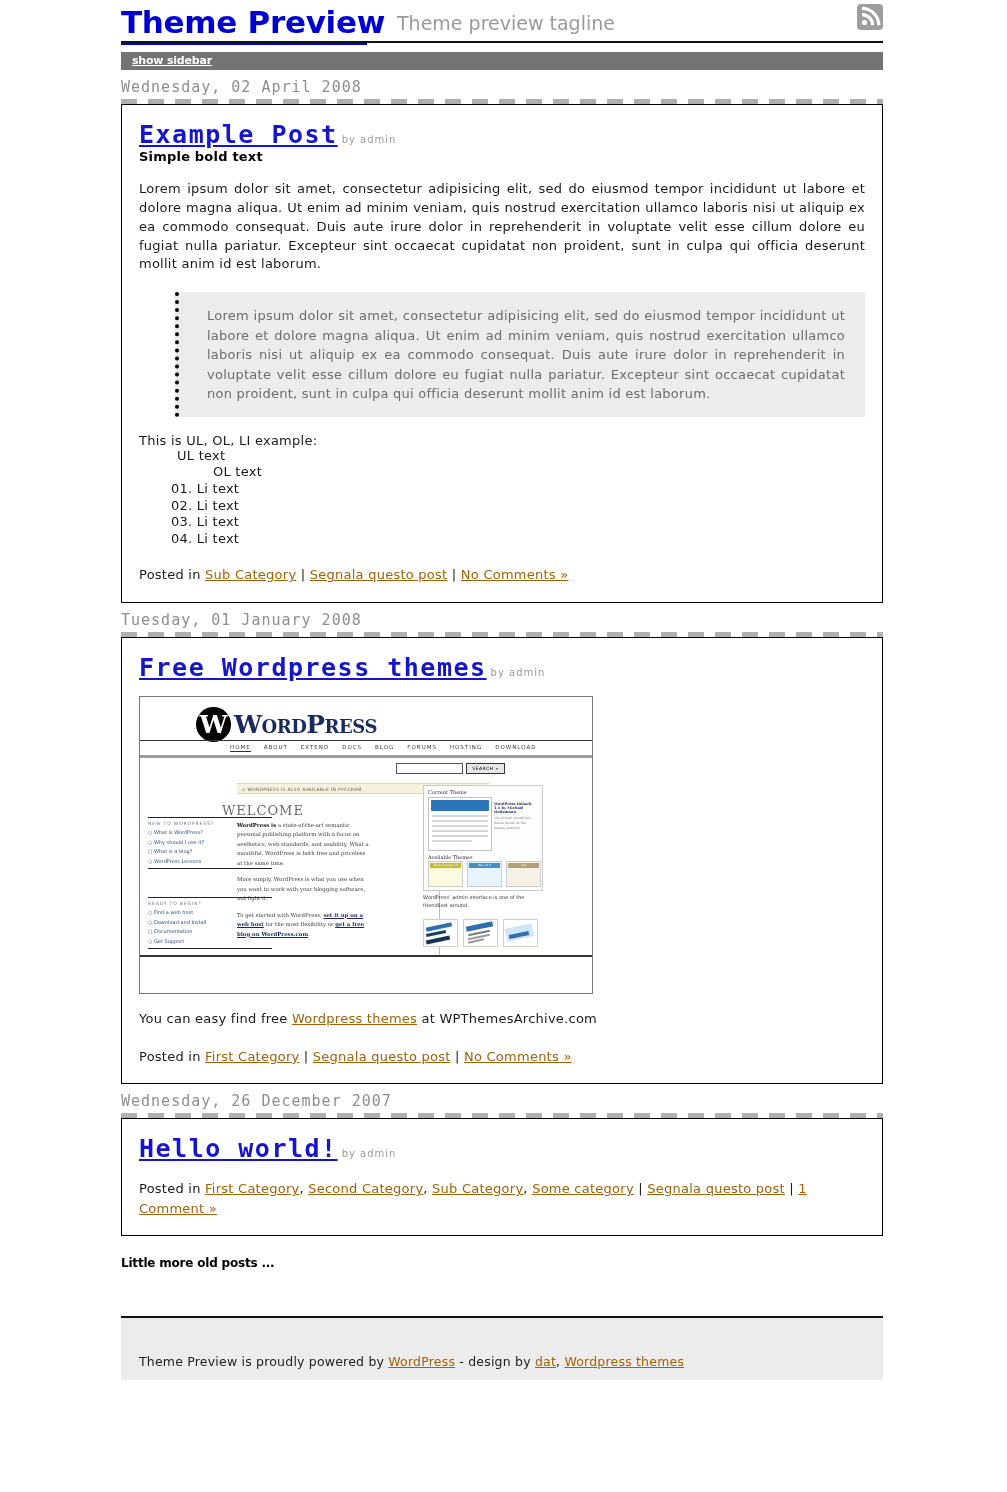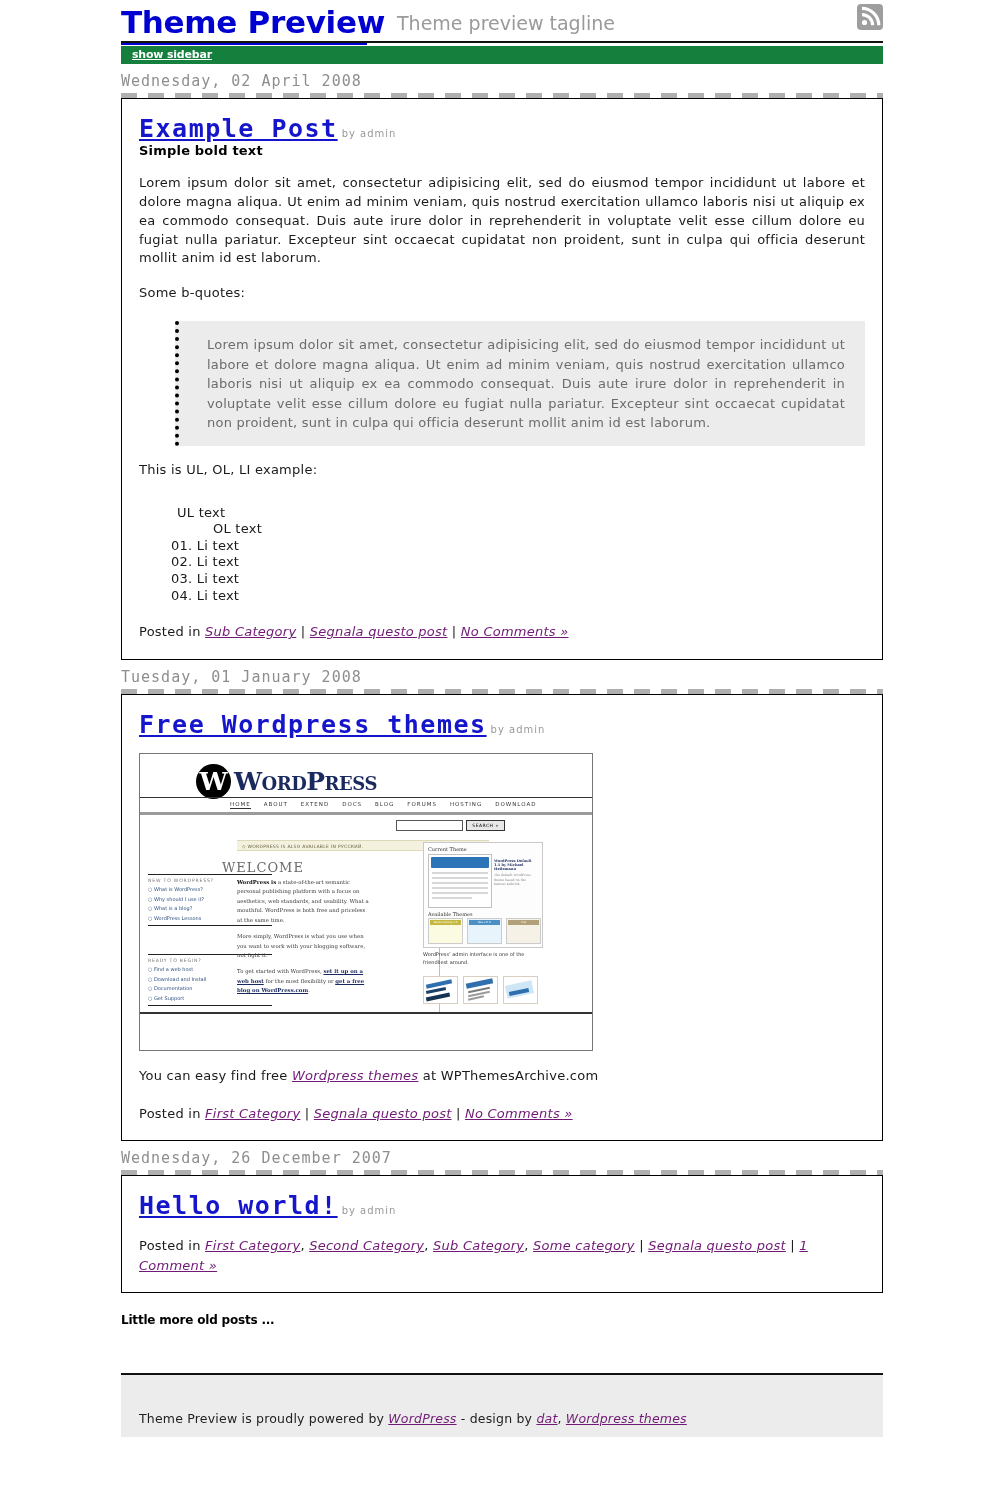--- a/index.html
+++ b/index.html
@@ -26,21 +26,21 @@
   }
   .header-rule{position:absolute;left:0;top:41px;width:762px;height:2px;background:#111;}
   .rss{
     position:absolute;left:736px;top:4px;width:26px;height:26px;
     background:#9e9e9e;border-radius:4px;
   }
   .rss svg{display:block;}
 
   
   .sidebar-bar{
-    position:relative;height:18px;background:#15803d;
+    position:relative;margin-top:6px;height:18px;background:#737373;
   }
   .sidebar-bar a{
     position:absolute;left:11px;top:2px;
     color:#ffffff;font-size:11px;font-weight:bold;
     text-decoration:underline;letter-spacing:-0.2px;
   }
 
   
   .datehead{
     margin-top:8px;
@@ -77,21 +77,21 @@
     margin:18px 0 0 36px;padding:14px 20px 13px 28px;
     background:#ececec;color:#6c6c6c;
     border-left:4px dotted #000000;
     font-size:13px;line-height:1.5;text-align:justify;letter-spacing:0.25px;
   }
   .listwrap{margin-top:16px;font-size:13px;color:#1a1a1a;letter-spacing:0.25px;}
   .ul-item{margin-left:38px;line-height:1.28;}
   .ol-item{margin-left:74px;line-height:1.28;}
   .li-item{margin-left:32px;line-height:1.28;}
   .postmeta{margin-top:18px;font-size:13px;color:#1a1a1a;letter-spacing:0.25px;line-height:1.5;}
-  a.lnk{color:#701a75;text-decoration:underline;font-style:italic;}
+  a.lnk{color:#a16207;text-decoration:underline;}
 
   
   .shot{
     margin-top:16px;width:452px;height:296px;
     border:1px solid #777;background:#ffffff;position:relative;overflow:hidden;
     font-family:"DejaVu Serif","Liberation Serif",serif;
   }
   .shot-logo{position:absolute;left:56px;top:10px;display:flex;align-items:center;}
   .wpmark{
     width:35px;height:35px;border-radius:50%;background:#000;
@@ -166,25 +166,24 @@
   </div>
 
   <div class="datehead">Wednesday, 02 April 2008</div>
   <div class="dashrule"></div>
   <div class="post">
     <div class="posttitle-row">
       <a class="posttitle" href="#">Example Post</a><span class="byline">by admin</span>
     </div>
     <div class="subhead">Simple bold text</div>
     <div class="ptext">Lorem ipsum dolor sit amet, consectetur adipisicing elit, sed do eiusmod tempor incididunt ut labore et dolore magna aliqua. Ut enim ad minim veniam, quis nostrud exercitation ullamco laboris nisi ut aliquip ex ea commodo consequat. Duis aute irure dolor in reprehenderit in voluptate velit esse cillum dolore eu fugiat nulla pariatur. Excepteur sint occaecat cupidatat non proident, sunt in culpa qui officia deserunt mollit anim id est laborum.</div>
-    <div class="ptext left">Some b-quotes:</div>
     <blockquote class="bq">Lorem ipsum dolor sit amet, consectetur adipisicing elit, sed do eiusmod tempor incididunt ut labore et dolore magna aliqua. Ut enim ad minim veniam, quis nostrud exercitation ullamco laboris nisi ut aliquip ex ea commodo consequat. Duis aute irure dolor in reprehenderit in voluptate velit esse cillum dolore eu fugiat nulla pariatur. Excepteur sint occaecat cupidatat non proident, sunt in culpa qui officia deserunt mollit anim id est laborum.</blockquote>
     <div class="listwrap">
       <div>This is UL, OL, LI example:</div>
-      <div class="ul-item" style="margin-top:28px">UL text</div>
+      <div class="ul-item" style="margin-top:0">UL text</div>
       <div class="ol-item">OL text</div>
       <div class="li-item">01. Li text</div>
       <div class="li-item">02. Li text</div>
       <div class="li-item">03. Li text</div>
       <div class="li-item">04. Li text</div>
     </div>
     <div class="postmeta"><span>Posted in </span><a class="lnk" href="#">Sub Category</a><span> | </span><a class="lnk" href="#">Segnala questo post</a><span> | </span><a class="lnk" href="#">No Comments »</a></div>
   </div>
 
   <div class="datehead">Tuesday, 01 January 2008</div>

